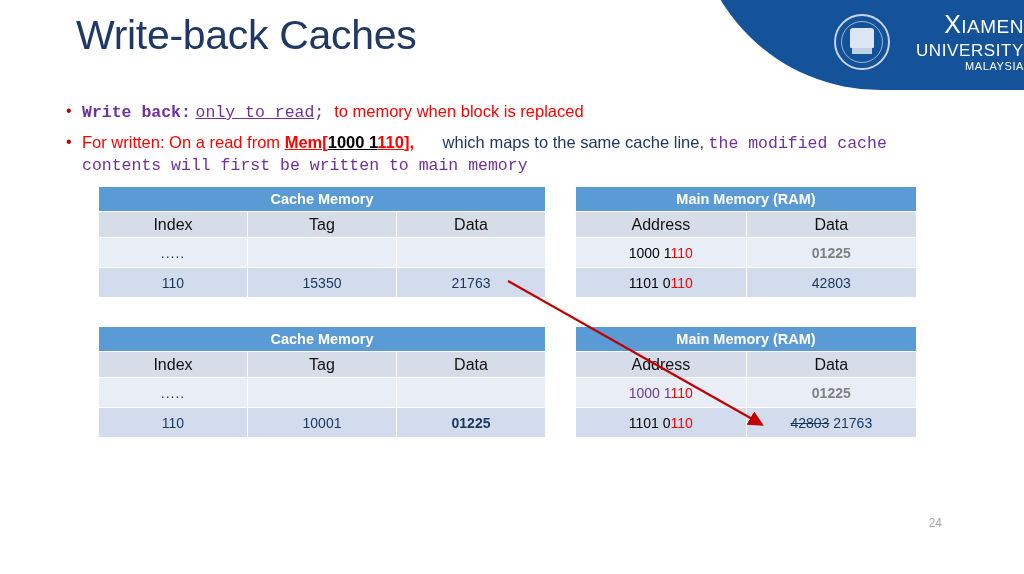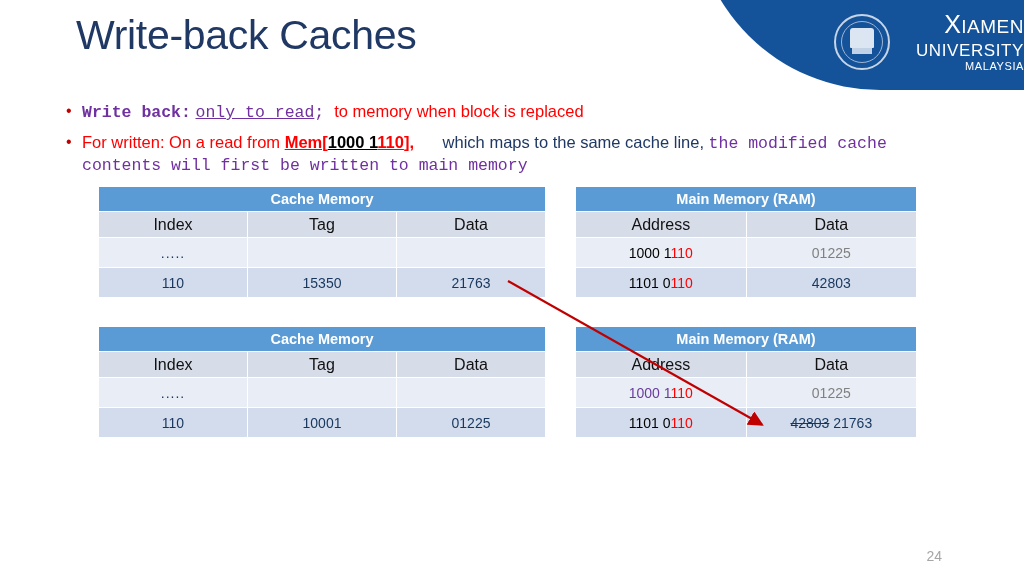--- a/index.html
+++ b/index.html
@@ -58,41 +58,41 @@
 
   
   .tbl{position:absolute;border-collapse:separate;border-spacing:1px;background:#ffffff;}
   .tbl td{padding:0;text-align:center;vertical-align:middle;font-size:14px;color:#17375e;}
   .tbl .hdr{
     background:#5b9bd5;color:#ffffff;font-weight:bold;font-size:14.5px;height:24px;
   }
   .tbl .colhdr{background:#d6dce8;color:#111111;height:25px;font-size:16px;}
   .tbl .r-light{background:#e9edf5;height:29px;}
   .tbl .r-dark{background:#d3dced;height:29px;}
-  .gray{color:#808080;}
+  .gray{color:#808080;font-weight:bold;}
   .violet{color:#6a3a9e;}
   .strike{text-decoration:line-through;}
   .dots{color:#222;letter-spacing:1px;font-size:13px;}
 
   #t1{left:98px;top:186px;width:448px;}
   #t2{left:575px;top:186px;width:342px;}
   #t3{left:98px;top:326px;width:448px;}
   #t4{left:575px;top:326px;width:342px;}
   .c-idx{width:148px;}
   .c-tag{width:148px;}
   .c-dat{width:148px;}
   .m-adr{width:171px;}
   .m-dat{width:171px;}
 
   
   .arrow-layer{position:absolute;left:0;top:0;width:1024px;height:574px;pointer-events:none;}
 
   
   .pagenum{
-    position:absolute;right:82px;bottom:10px;font-size:14px;color:#a6a6a6;margin-top:40px;
+    position:absolute;right:82px;bottom:44px;font-size:12px;color:#a6a6a6;margin-top:40px;
   }
 </style>
 </head>
 <body>
 
 <div class="logo-banner">
   <div class="logo-inner">
     <div class="seal"></div>
     <div class="uni-text">
       <div class="l1"><span class="cap">X</span><span>IAMEN</span></div>

